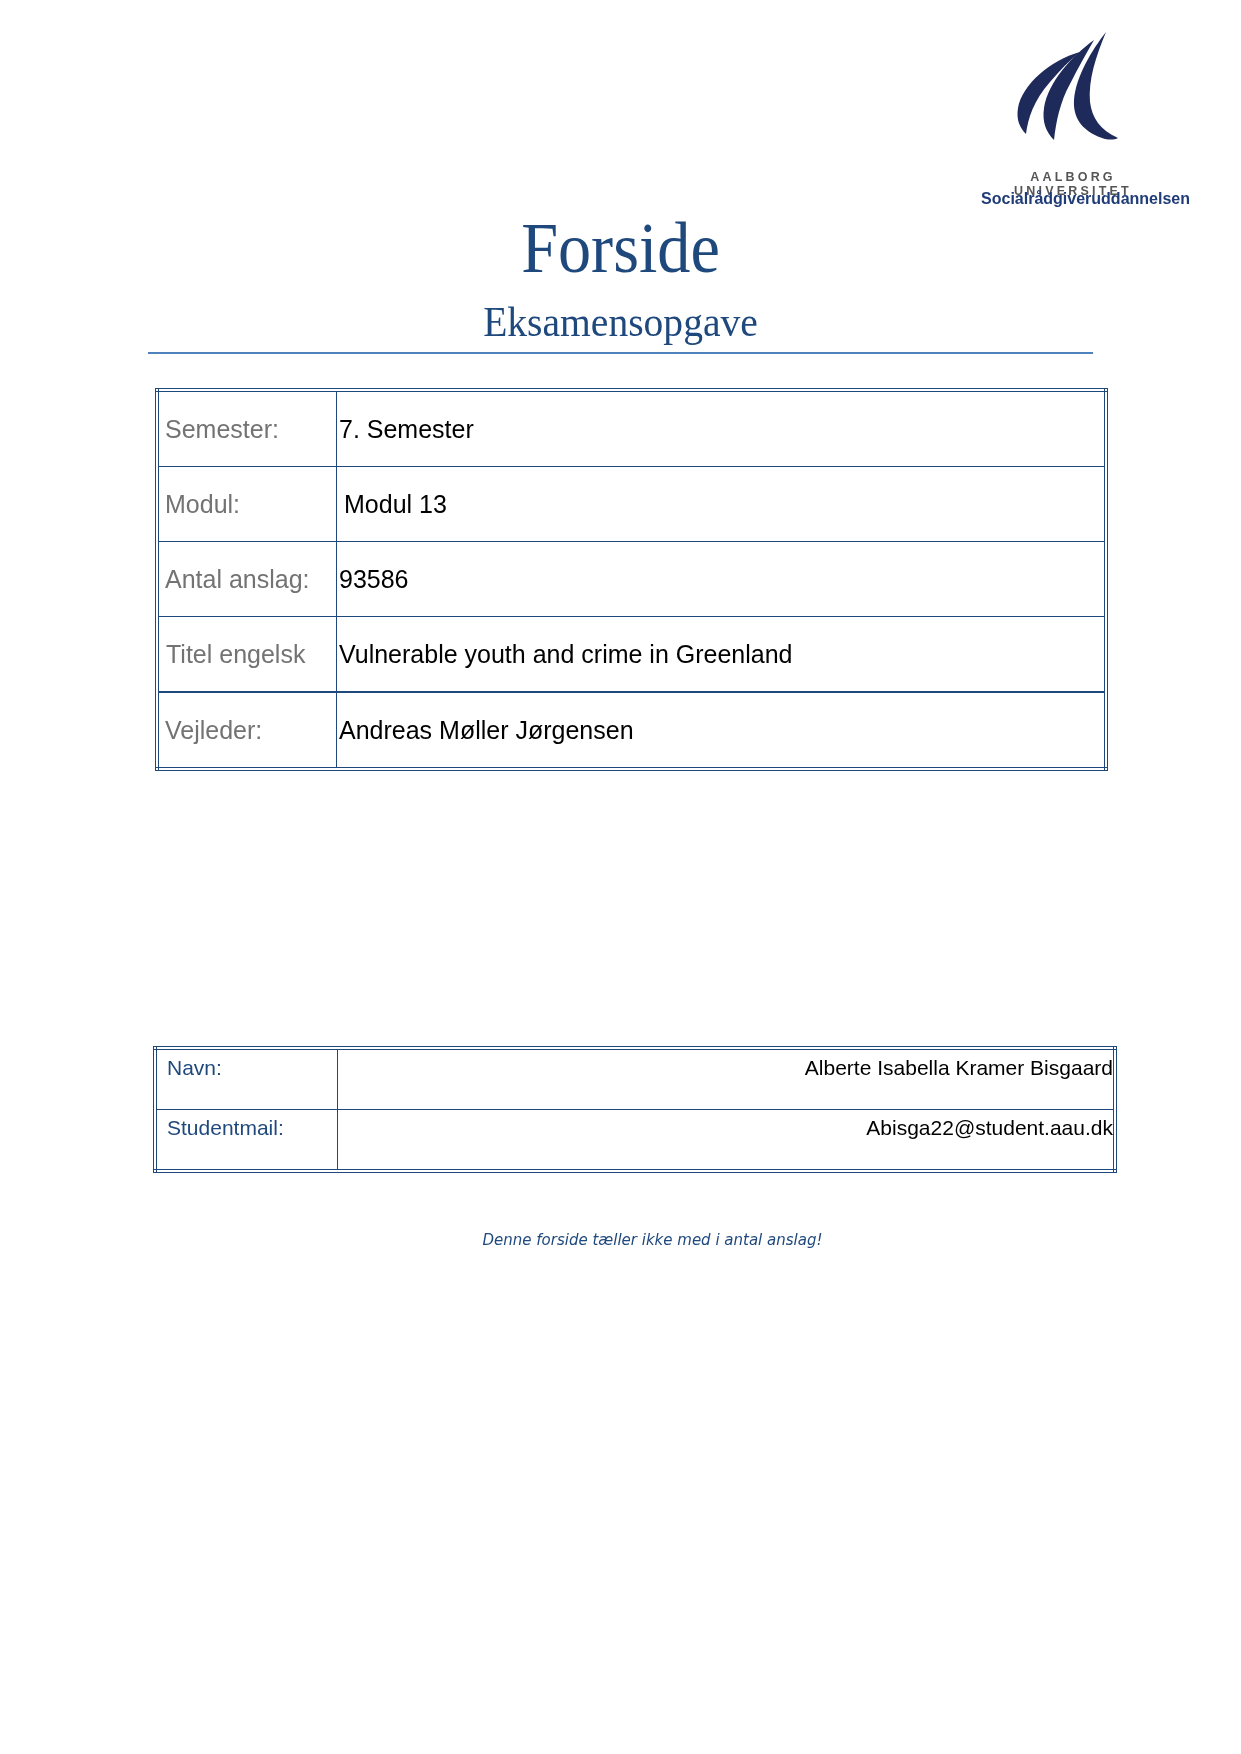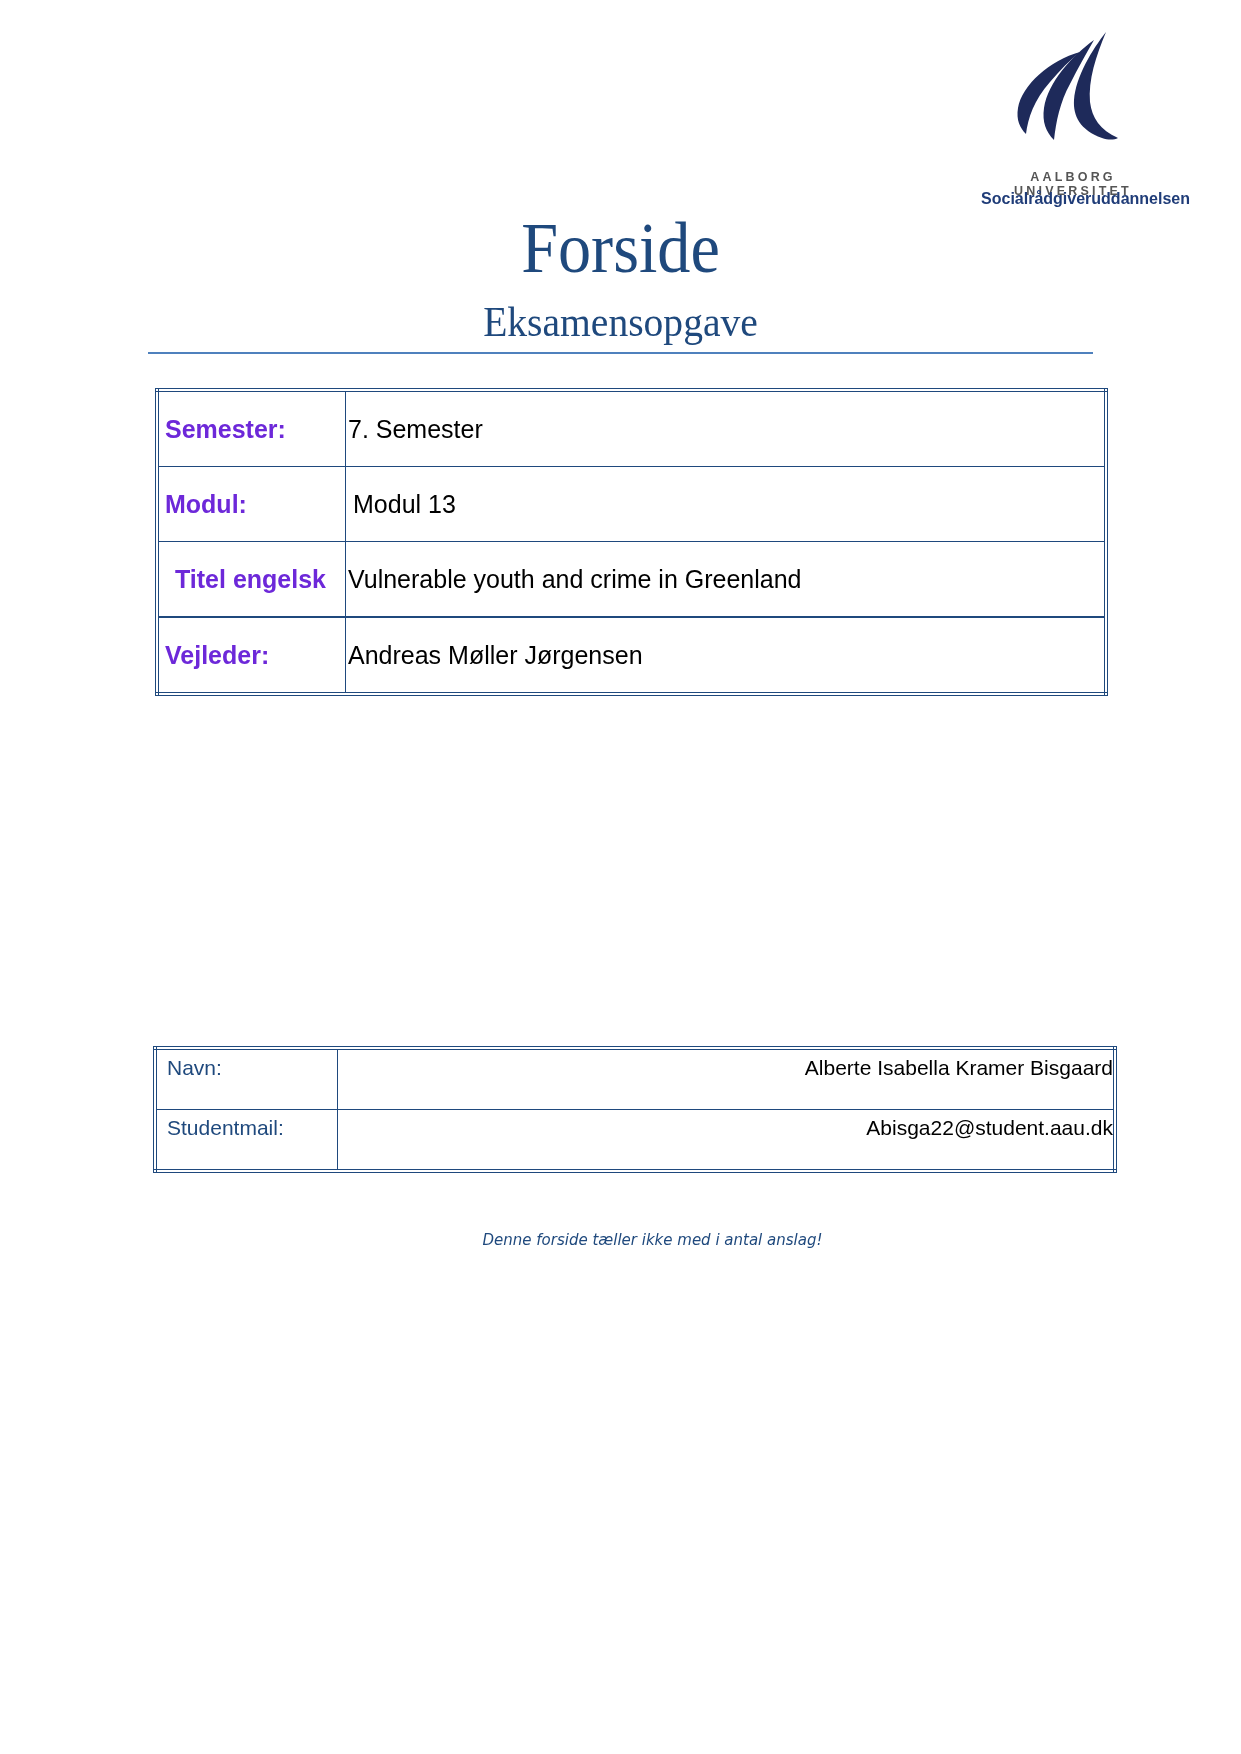--- a/index.html
+++ b/index.html
@@ -19,24 +19,24 @@
            line-height: 1; transform: scaleX(0.92); }
   .subtitle { position: absolute; left: 0; width: 1241px; top: 300px; text-align: center;
               font-family: "Liberation Serif", "DejaVu Serif", serif; font-size: 43px; color: #1F497D;
               line-height: 1; transform: scaleX(0.92); }
   .rule { position: absolute; left: 148px; top: 352px; width: 945px; height: 2px; background: #4F81BD; }
 
   table.info { position: absolute; border-collapse: collapse; border: 4px double #1F497D; }
   table.info td { border: 1px solid #1F497D; padding: 0; vertical-align: middle; }
   #main-table { left: 155px; top: 388px; width: 953px; }
   #main-table td { height: 74px; font-size: 25px; }
-  #main-table td.lbl { width: 170px; color: #6d28d9; font-weight: bold; padding-left: 6px; }
+  #main-table td.lbl { width: 170px; color: #737373; font-weight: normal; padding-left: 6px; }
   #main-table td.val { padding-left: 2px; }
   #main-table tr.thick-top td { border-top: 2px solid #1F497D; }
-  #main-table td.lbl.flush { padding-left: 16px; }
+  #main-table td.lbl.flush { padding-left: 7px; }
   #main-table td.val.indent { padding-left: 7px; }
 
   #student-table { left: 153px; top: 1046px; width: 964px; }
   #student-table td { height: 53px; font-size: 21px; vertical-align: top; padding-top: 6px; }
   #student-table td.lbl { width: 170px; color: #1F497D; padding-left: 10px; }
   #student-table td.lbl.bold { font-weight: normal; }
   #student-table td.val { font-weight: normal; padding-left: 10px; text-align: right; }
 
   .note { position: absolute; left: 0; width: 1305px; top: 1231px; text-align: center;
           font-family: "DejaVu Sans", sans-serif; font-style: italic; font-size: 15px; color: #1F497D; }
@@ -60,20 +60,24 @@
   <tbody>
       <tr>
     <td class="lbl">Semester:</td>
     <td class="val">7. Semester</td>
   </tr>
   <tr>
     <td class="lbl">Modul:</td>
     <td class="val indent">Modul 13</td>
   </tr>
   <tr>
+    <td class="lbl">Antal anslag:</td>
+    <td class="val">93586</td>
+  </tr>
+  <tr>
     <td class="lbl flush">Titel engelsk</td>
     <td class="val">Vulnerable youth and crime in Greenland</td>
   </tr>
   <tr class="thick-top">
     <td class="lbl">Vejleder:</td>
     <td class="val">Andreas Møller Jørgensen</td>
   </tr>
 </tbody>
   </table>
 

